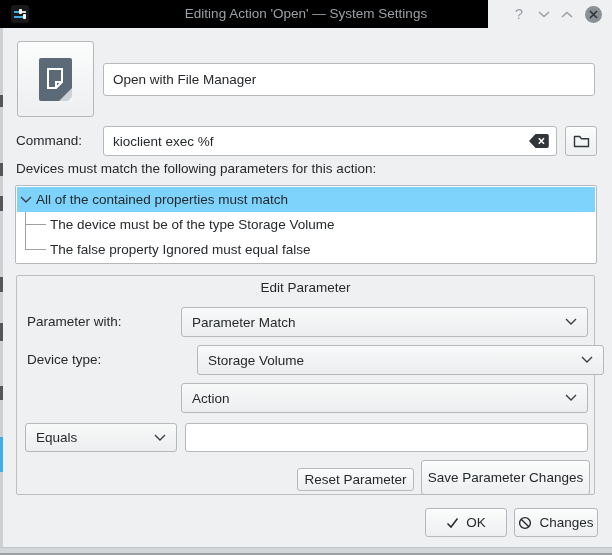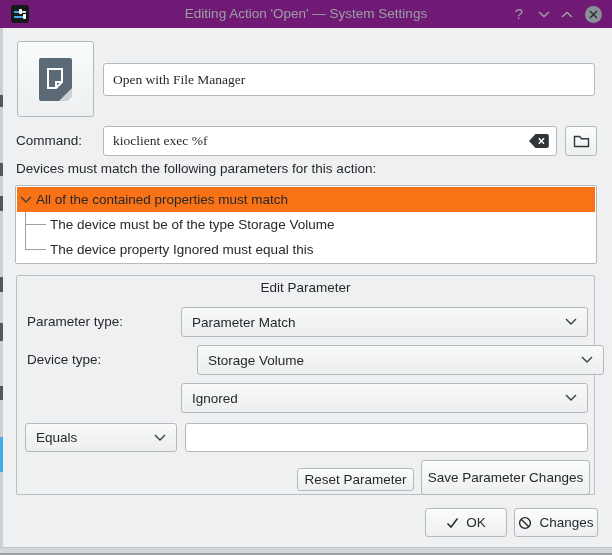--- a/index.html
+++ b/index.html
@@ -4,21 +4,21 @@
 <style>
   html,body{margin:0;padding:0;background:#7d8286;}
   #root{
     position:relative;width:612px;height:555px;overflow:hidden;
     font-family:"Liberation Sans",sans-serif;font-size:13.5px;color:#26292c;
     background:#eff0f1;
   }
   .abs{position:absolute;}
 
   
-  .titlebar{left:0;top:0;width:612px;height:28px;background:#701a75;}
+  .titlebar{left:0;top:0;width:488px;height:28px;background:#000000;}
   .titlebar .title{
     left:0;top:0;width:612px;height:28px;line-height:28px;text-align:center;
     color:#9aa0a5;
   }
   .app-icon{left:11px;top:5px;width:18px;height:18px;background:#17191b;border-radius:3px;}
   .app-icon .bar{position:absolute;left:3px;height:2px;width:12px;background:#3daee9;}
   .app-icon .bar.b1{top:6px;}
   .app-icon .bar.b1::after{content:"";position:absolute;left:6px;top:0;width:6px;height:2px;background:#d8dcde;}
   .app-icon .bar.b2{top:11px;}
   .app-icon .handle{position:absolute;width:3px;height:5px;background:#fcfcfc;border-radius:1px;}
@@ -27,21 +27,21 @@
   .close-circle{width:17px;height:17px;border-radius:50%;background:#8a9196;display:flex;align-items:center;justify-content:center;}
 
   
   .btn{
     background:linear-gradient(180deg,#fbfcfc 0%,#edeff0 100%);
     border:1px solid #b6b9bc;border-radius:3px;box-sizing:border-box;
     display:flex;align-items:center;justify-content:center;gap:7px;
   }
   .field{
     background:#ffffff;border:1px solid #b6b9bc;border-radius:3px;box-sizing:border-box;
-    font-family:Liberation Serif, serif;font-size:13.5px;color:#26292c;
+    font-family:Liberation Sans, sans-serif;font-size:13.5px;color:#26292c;
     padding:0 9px;outline:none;
   }
   .combo{
     background:linear-gradient(180deg,#f8f9f9 0%,#eceeef 100%);
     border:1px solid #b6b9bc;border-radius:3px;box-sizing:border-box;
     display:flex;align-items:center;justify-content:space-between;padding:0 10px;
   }
   .label{line-height:30px;}
 
   
@@ -124,58 +124,58 @@
   </div>
   <div class="abs btn" style="left:565px;top:126px;width:32px;height:30px;">
     <svg width="17" height="14">
       <path d="M1.5 12.5 V2.5 h5.2 l1.6 2.2 h7.2 v7.8 Z" stroke="#31363b" stroke-width="1.4" fill="none" stroke-linejoin="round"></path>
     </svg>
   </div>
 
   <div class="abs" style="left:16px;top:161px;">Devices must match the following parameters for this action:</div>
 
   <div class="abs tree">
-    <div class="tree-row" style="left:1px;top:1px;width:578px;background:#f97316;">
+    <div class="tree-row" style="left:1px;top:1px;width:578px;background:#7dd3fc;">
       <svg width="12" height="8" style="position:absolute;left:3px;top:9px;">
         <path d="M1 1 L6 6 L11 1" stroke="#3a3f44" stroke-width="1.4" fill="none"></path>
       </svg>
       <span style="position:absolute;left:19px;">All of the contained properties must match</span>
     </div>
     <div class="branch" style="left:9px;top:26px;width:1px;height:38px;"></div>
     <div class="branch" style="left:9px;top:38px;width:21px;height:1px;"></div>
     <div class="branch" style="left:9px;top:63px;width:21px;height:1px;"></div>
     <div class="tree-row" style="left:34px;top:26px;width:545px;">
       <span>The device must be of the type Storage Volume</span>
     </div>
     <div class="tree-row" style="left:34px;top:51px;width:545px;">
-      <span>The device property Ignored must equal this</span>
+      <span>The false property Ignored must equal false</span>
     </div>
   </div>
 
   <div class="abs groupbox"></div>
   <div class="abs groupbox-title">Edit Parameter</div>
 
-  <div class="abs label" style="left:27px;top:307px;">Parameter type:</div>
+  <div class="abs label" style="left:27px;top:307px;">Parameter with:</div>
   <div class="abs combo" style="left:181px;top:307px;width:407px;height:30px;">
     <span>Parameter Match</span>
     <svg width="12" height="8">
       <path d="M1 1 L6 6 L11 1" stroke="#3a3f44" stroke-width="1.4" fill="none"></path>
     </svg>
   </div>
 
   <div class="abs label" style="left:27px;top:345px;">Device type:</div>
   <div class="abs combo" style="left:181px;top:345px;width:407px;height:30px;margin-left:16px;">
     <span>Storage Volume</span>
     <svg width="12" height="8">
       <path d="M1 1 L6 6 L11 1" stroke="#3a3f44" stroke-width="1.4" fill="none"></path>
     </svg>
   </div>
 
   <div class="abs combo" style="left:181px;top:383px;width:407px;height:30px;">
-    <span>Ignored</span>
+    <span>Action</span>
     <svg width="12" height="8">
       <path d="M1 1 L6 6 L11 1" stroke="#3a3f44" stroke-width="1.4" fill="none"></path>
     </svg>
   </div>
 
   <div class="abs combo" style="left:25px;top:423px;width:152px;height:29px;gap:24px;">
     <span>Equals</span>
     <svg width="12" height="8">
       <path d="M1 1 L6 6 L11 1" stroke="#3a3f44" stroke-width="1.4" fill="none"></path>
     </svg>

